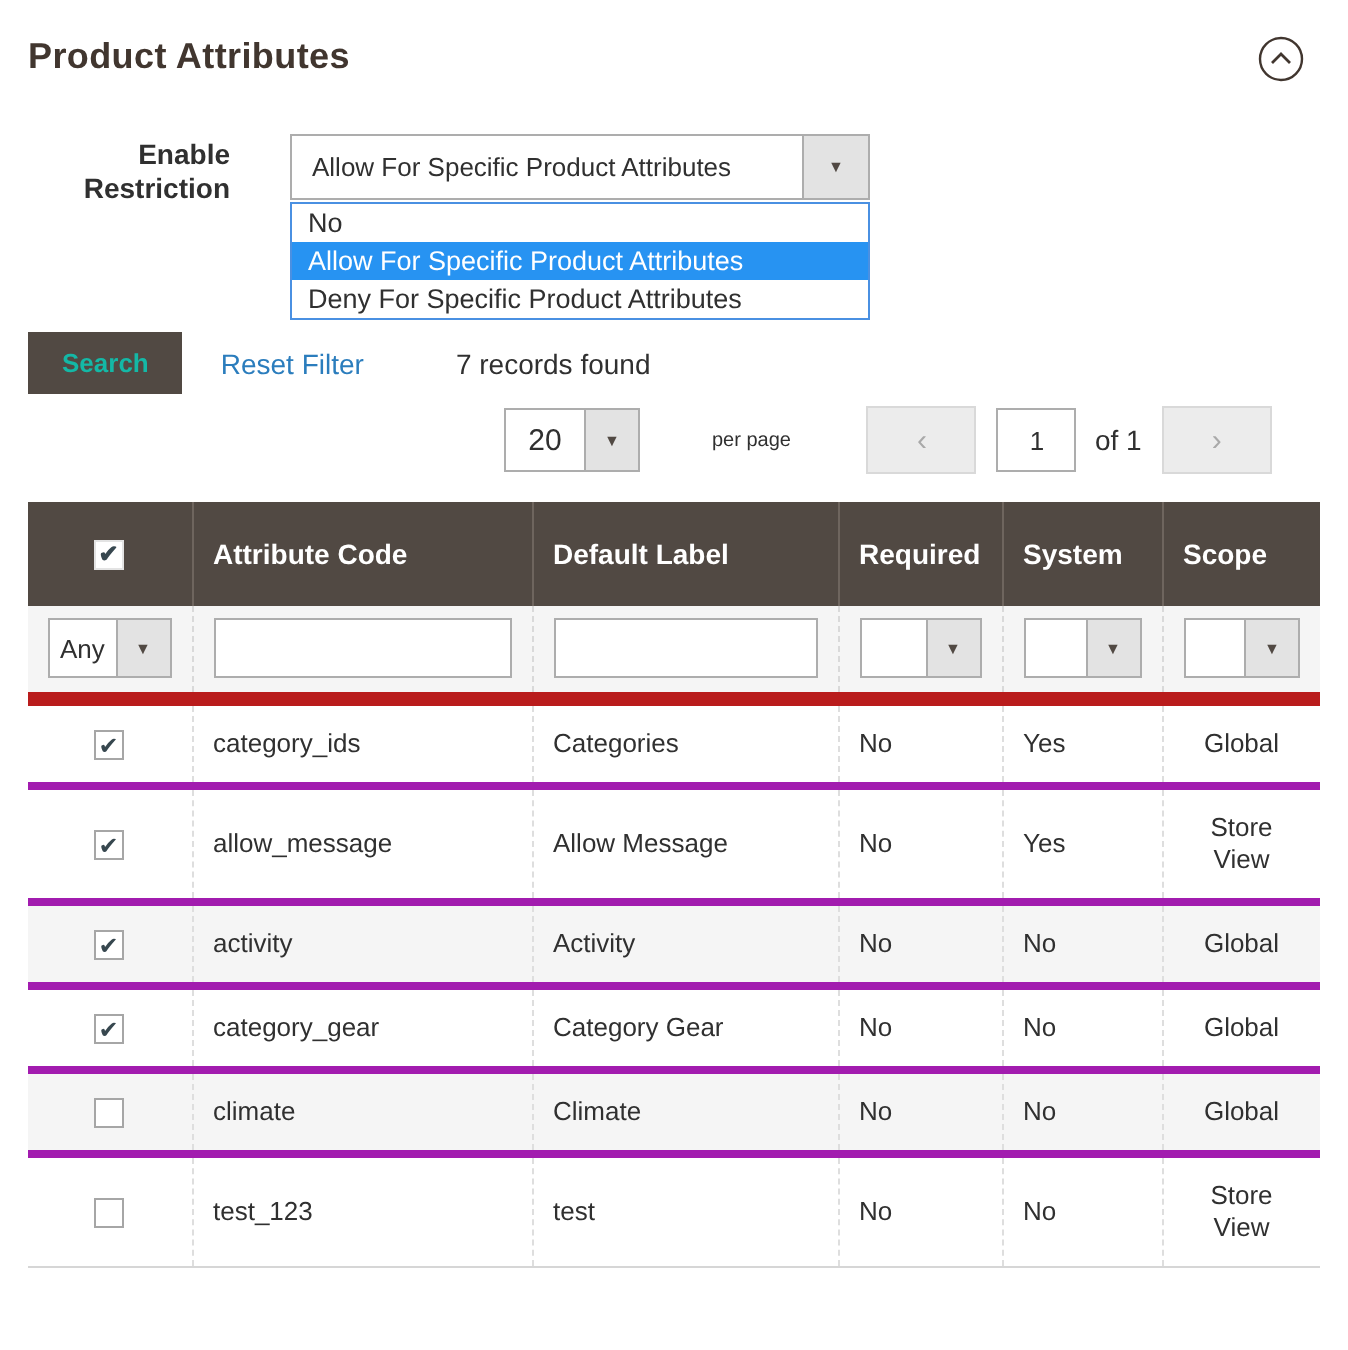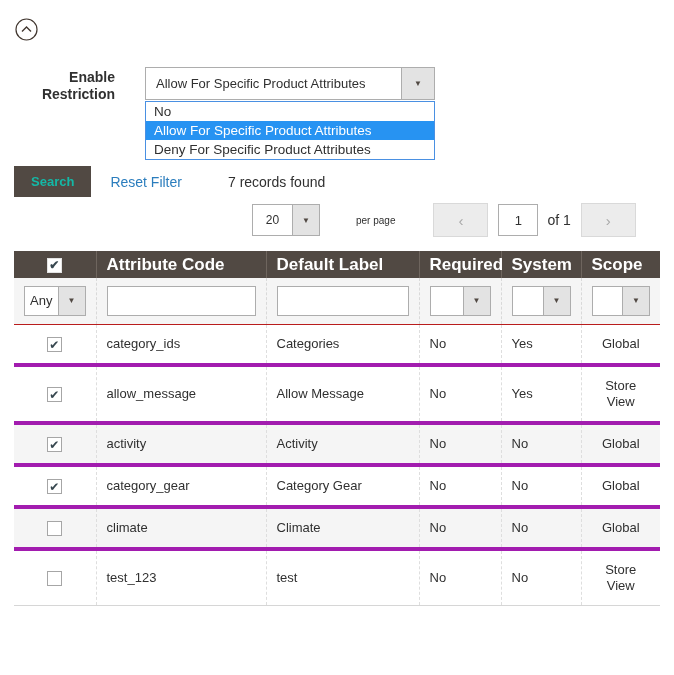--- a/index.html
+++ b/index.html
@@ -53,49 +53,49 @@
   }
   .reset-link{color:var(--link);font-size:14px;margin-left:19px;text-decoration:none;cursor:pointer;}
   .records-found{margin-left:46px;font-size:14px;}
 
   
   .pager-row{display:flex;align-items:center;margin-left:238px;margin-top:6px;height:34px;}
   .small-select{
     display:flex;align-items:center;width:68px;height:32px;background:#fff;
     border:1px solid var(--input-border);cursor:pointer;
   }
-  .small-select .select-value{flex:1;text-align:center;font-size:12px;}
+  .small-select .select-value{flex:1;text-align:center;font-size:15px;}
   .small-select .select-arrow{width:27px;}
   .per-page{margin-left:36px;font-size:10px;}
   .pager-btn{
     width:55px;height:34px;background:#ececec;border:1px solid #d9d9d9;
     color:#a9a9a9;font-size:15px;display:flex;align-items:center;justify-content:center;cursor:default;
     font-family:inherit;
   }
   .pager-btn.prev{margin-left:38px;}
   .page-input{
     width:40px;height:32px;border:1px solid var(--input-border);text-align:center;
     font-size:13px;margin-left:10px;font-family:inherit;color:var(--text);
   }
   .of-total{margin-left:9px;margin-right:10px;font-size:14px;}
 
   
   table.grid{border-collapse:collapse;table-layout:fixed;width:646px;margin-top:14px;}
   col.c-cb{width:82px;} col.c-code{width:170px;} col.c-label{width:153px;}
   col.c-req{width:82px;} col.c-sys{width:80px;} col.c-scope{width:79px;}
 
   thead th{
-    background:var(--dark);color:#fff;font-size:17px;font-weight:bold;text-align:left;
-    height:27px;padding:0 10px;border-left:1px solid #6e655e;
+    background:var(--dark);color:#fff;font-size:14px;font-weight:bold;text-align:left;
+    height:52px;padding:0 10px;border-left:1px solid #6e655e;
   }
   thead th:first-child{border-left:none;text-align:center;}
 
   tr.filter-row td{
     background:var(--zebra);height:46px;padding:0 10px;border-left:1px dashed #d9d9d9;
-    border-bottom:1px solid #b91c1c;
+    border-bottom:7px solid #b91c1c;
   }
   tr.filter-row td:first-child{border-left:none;}
   .filter-input{
     width:100%;height:30px;border:1px solid var(--input-border);font-family:inherit;
     font-size:13px;padding:0 6px;background:#fff;color:var(--text);
   }
   .filter-select{height:30px;width:100%;}
   .filter-select .select-value{text-align:left;padding:0 5px;font-size:13px;flex:1;overflow:hidden;}
 
   tbody td{
@@ -116,20 +116,21 @@
     content:"\2714";position:absolute;left:1px;top:-1px;font-size:12px;color:#37474f;
   }
   thead .cb{border:1px solid #e3e3e3;}
 </style>
 </head>
 <body>
 
 <div class="page">
 
   <div class="panel-header">
+    <div class="panel-title">Product Attributes</div>
     <button class="collapse-btn">
       <span>
         <svg width="23" height="23" viewBox="0 0 23 23">
           <circle cx="11.5" cy="11.5" r="10.5" fill="none" stroke="#41362f" stroke-width="1.2"></circle>
           <path d="M7 13.5 L11.5 9 L16 13.5" fill="none" stroke="#41362f" stroke-width="1.4"></path>
         </svg>
       </span>
     </button>
   </div>
 

